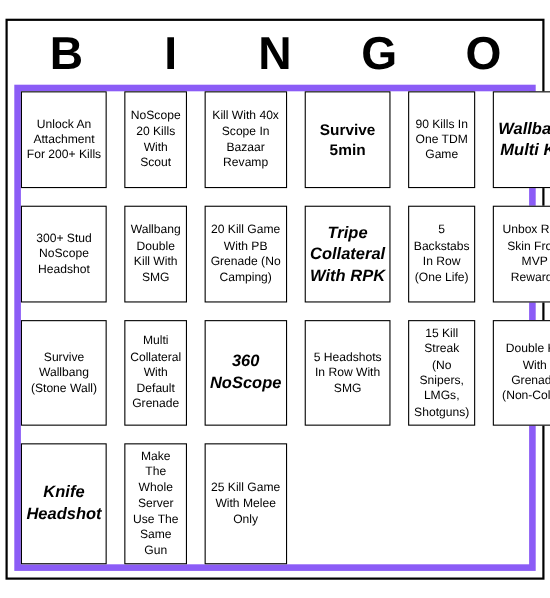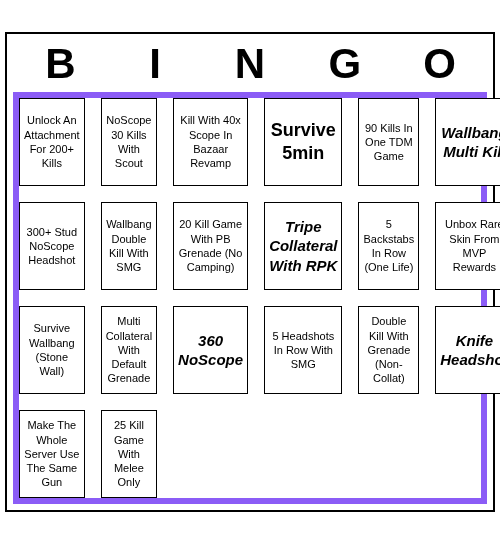--- a/index.html
+++ b/index.html
@@ -41,21 +41,21 @@
       display: flex;
       align-items: center;
       justify-content: center;
       text-align: center;
       font-size: 11px;
       padding: 4px;
       line-height: 1.3;
       background: #fff;
     }
     .cell.large-text {
-      font-size: 18px;
+      font-size: 14px;
       font-weight: bold;
     }
     .cell.medium-text {
       font-size: 15px;
       font-weight: bold;
       font-style: italic;
     }
   </style>
 </head>
 <body>
@@ -63,33 +63,34 @@
 <div class="bingo-card">
   <div class="bingo-header">
   <span>B</span>
       <span>I</span>
       <span>N</span>
       <span>G</span>
       <span>O</span>
     </div>
   <div class="bingo-grid">
   <div class="cell">Unlock An Attachment For 200+ Kills</div>
-      <div class="cell">NoScope 30 Kills With Scout</div>
+      <div class="cell">NoScope 20 Kills With Scout</div>
       <div class="cell">Kill With 40x Scope In Bazaar Revamp</div>
       <div class="cell large-text">Survive 5min</div>
       <div class="cell">90 Kills In One TDM Game</div>
       <div class="cell medium-text">Wallbang Multi Kill</div>
       <div class="cell">300+ Stud NoScope Headshot</div>
       <div class="cell">Wallbang Double Kill With SMG</div>
       <div class="cell">20 Kill Game With PB Grenade (No Camping)</div>
       <div class="cell medium-text">Tripe Collateral With RPK</div>
       <div class="cell">5 Backstabs In Row (One Life)</div>
       <div class="cell">Unbox Rare Skin From MVP Rewards</div>
       <div class="cell">Survive Wallbang (Stone Wall)</div>
       <div class="cell">Multi Collateral With Default Grenade</div>
       <div class="cell medium-text">360 NoScope</div>
       <div class="cell">5 Headshots In Row With SMG</div>
+      <div class="cell">15 Kill Streak (No Snipers, LMGs, Shotguns)</div>
       <div class="cell">Double Kill With Grenade (Non-Collat)</div>
       <div class="cell medium-text">Knife Headshot</div>
       <div class="cell">Make The Whole Server Use The Same Gun</div>
       <div class="cell">25 Kill Game With Melee Only</div>
     </div>
 </div>
 
 </body></html>

